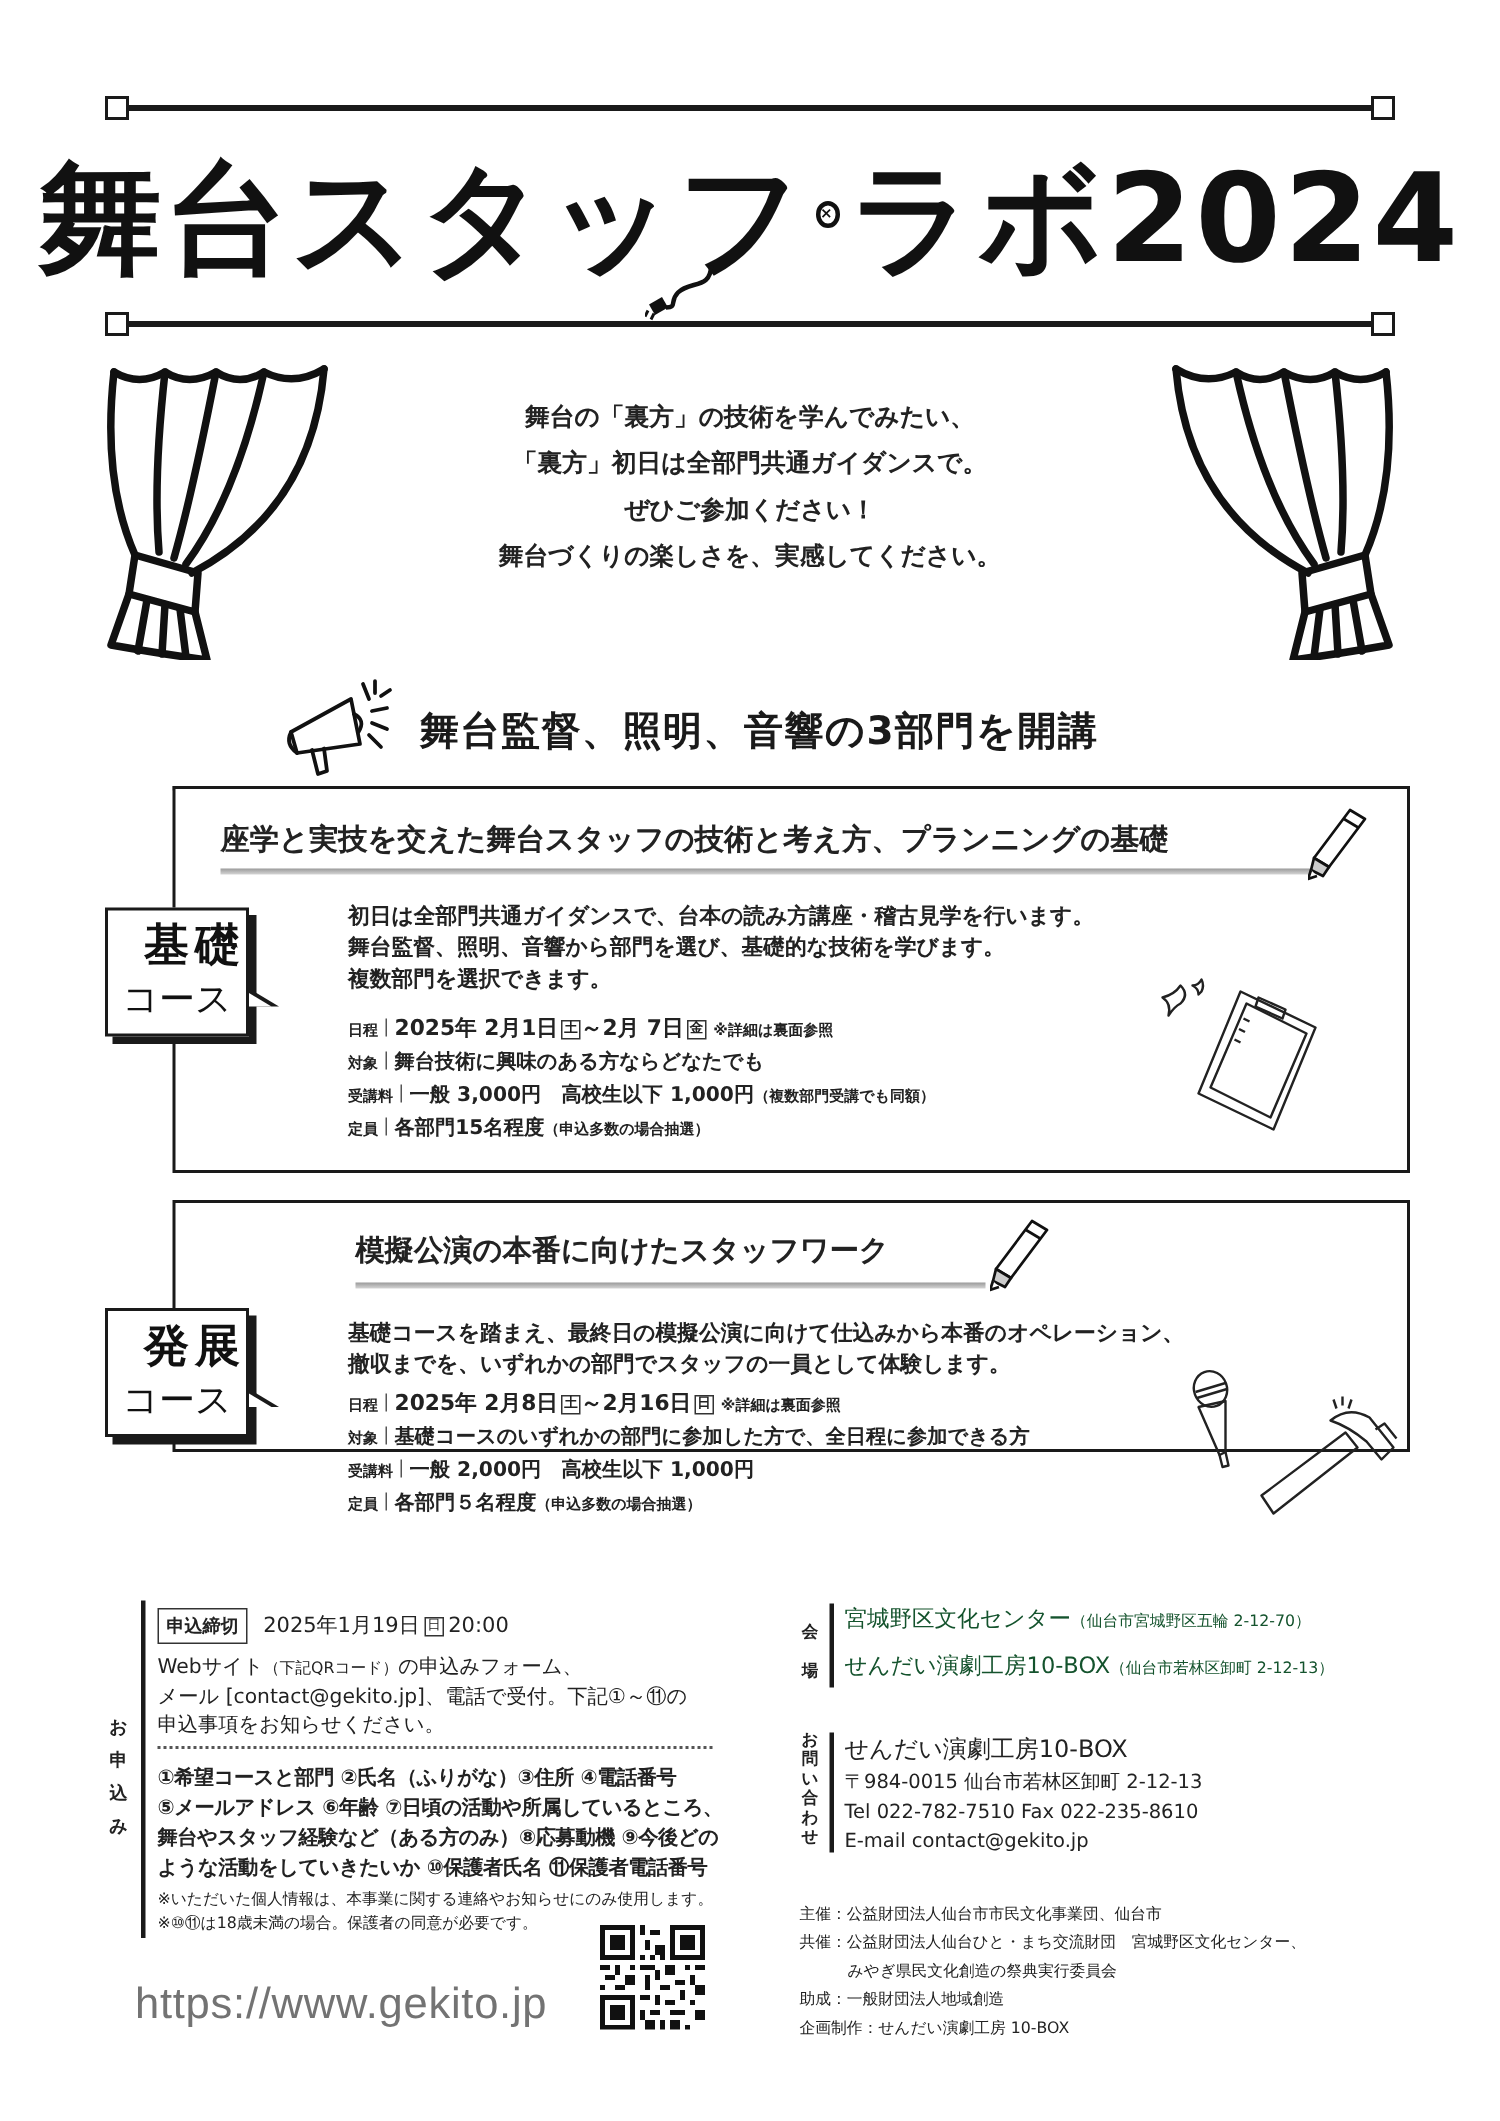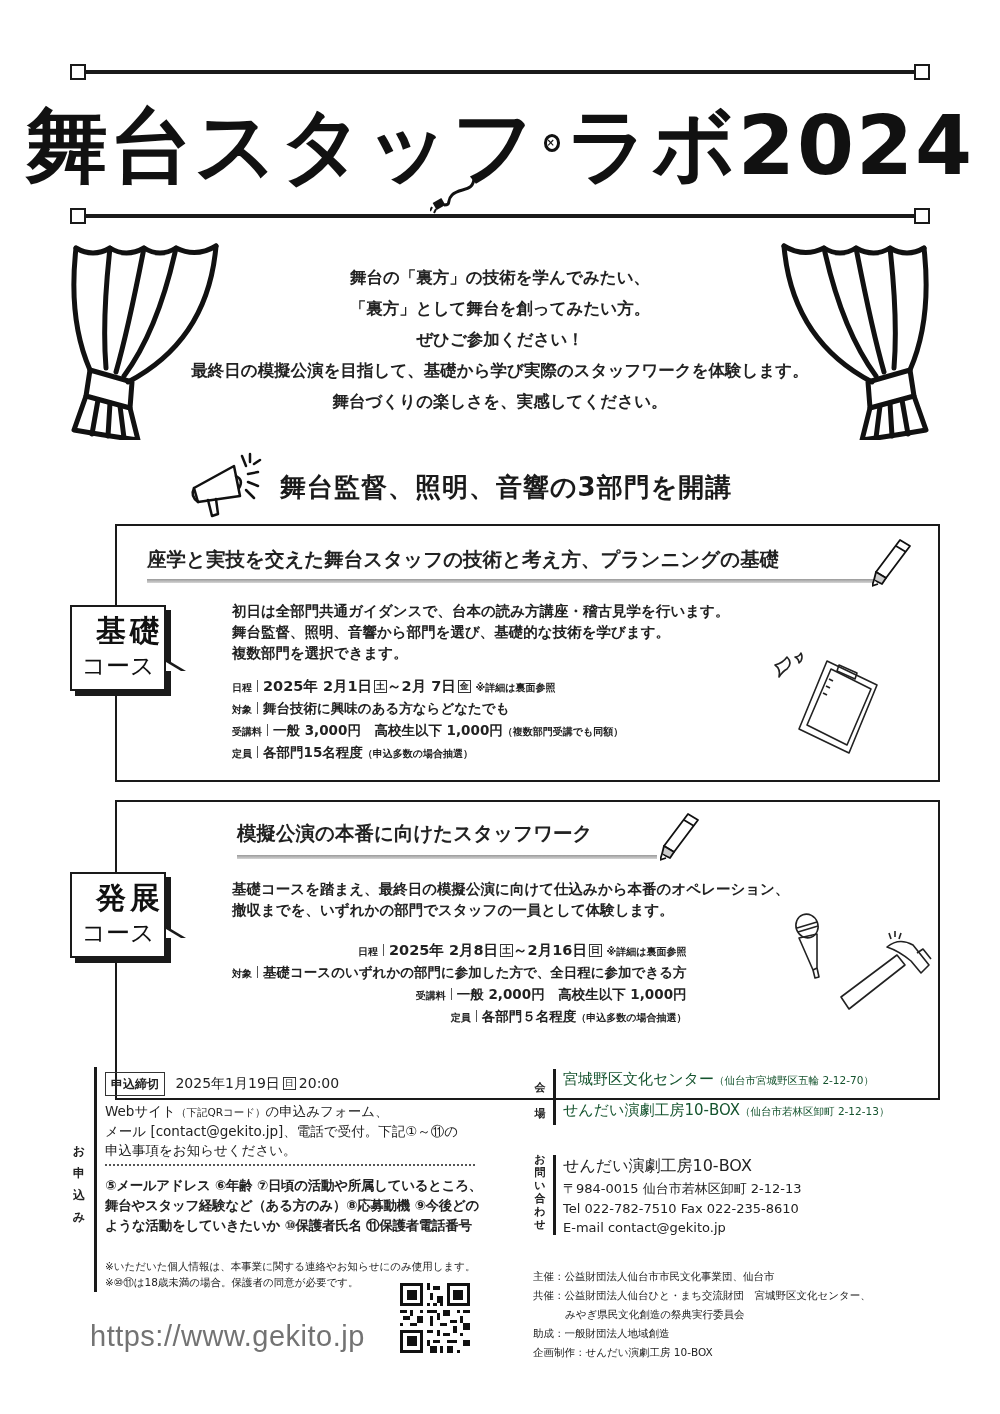--- a/index.html
+++ b/index.html
@@ -119,23 +119,22 @@
     <path d="M22 130 L 64 142 L 62 168 L 18 156 Z"></path>
     <path d="M18 156 L 6 190 Q 40 196 70 200 L 62 168"></path>
     <line x1="30" y1="160" x2="24" y2="194"></line>
     <line x1="42" y1="163" x2="40" y2="196"></line>
     <line x1="52" y1="166" x2="56" y2="198"></line>
   </g>
 </svg>
 
 <div class="intro">
   <div>舞台の「裏方」の技術を学んでみたい、</div>
-  <div>「裏方」として舞台を創ってみたい方。</div>
+  <div>「裏方」初日は全部門共通ガイダンスで。</div>
   <div>ぜひご参加ください！</div>
-  <div>最終日の模擬公演を目指して、基礎から学び実際のスタッフワークを体験します。</div>
   <div>舞台づくりの楽しさを、実感してください。</div>
 </div>
 
 <svg class="abs" style="left:186px;top:450px;" width="90" height="72" viewBox="0 0 90 72">
   <g stroke="#111" stroke-width="2.5" fill="none" stroke-linecap="round" stroke-linejoin="round">
     <path d="M8 38 L 48 16 L 54 46 L 12 52 Z"></path>
     <path d="M8 38 Q 4 46 12 52"></path>
     <path d="M22 50 L 26 66 L 32 64 L 30 49"></path>
     <path d="M50 26 Q 58 30 53 38"></path>
     <line x1="56" y1="6" x2="60" y2="16"></line>
@@ -193,36 +192,36 @@
     </g>
   </svg>
 </div>
 <div class="badge" style="top:605px;">
   <div class="b1">基礎</div>
   <div class="b2">コース</div>
   <div class="tail"></div>
   <div class="tail-in"></div>
 </div>
 
-<div class="course" style="top:800px;height:300px;">
+<div class="course" style="top:800px;height:168px;">
   <div class="subhead" style="top:18px;left:120px;">模擬公演の本番に向けたスタッフワーク</div>
   <div class="subhead-rule" style="top:53px;left:120px;width:420px;"></div>
   <svg class="abs" style="left:543px;top:10px;" width="42" height="50" viewBox="0 0 42 50">
     <g stroke="#111" stroke-width="1.8" fill="#fff" stroke-linejoin="round">
       <path d="M28 2 L 38 8 L 14 40 L 4 34 Z"></path>
       <path d="M24 8 L 34 14"></path>
       <path d="M4 34 L 14 40 L 10 46 L 2 42 Z" fill="#ccc"></path>
       <path d="M2 42 L 0 48 L 6 46"></path>
     </g>
   </svg>
   <div class="desc" style="top:77px;">
     <div>基礎コースを踏まえ、最終日の模擬公演に向けて仕込みから本番のオペレーション、</div>
     <div>撤収までを、いずれかの部門でスタッフの一員として体験します。</div>
   </div>
-  <div class="details" style="top:138px;text-align:right;">
+  <div class="details" style="top:124px;">
     <div class="row">
       <span class="lbl">日程</span><span class="sep"></span><span class="big">2025年 2月8日</span><span class="kanji-box">土</span><span class="big">～2月16日</span><span class="kanji-box">日</span>
       <span class="small">※詳細は裏面参照</span>
     </div>
     <div class="row">
       <span class="lbl">対象</span><span class="sep"></span><span>基礎コースのいずれかの部門に参加した方で、全日程に参加できる方</span>
     </div>
     <div class="row">
       <span class="lbl">受講料</span><span class="sep"></span><span>一般 2,000円　高校生以下 1,000円</span>
     </div>
@@ -269,20 +268,21 @@
   <span class="box">申込締切</span>
   <span>2025年1月19日</span><span class="kanji-box" style="display:inline-block;border:1px solid #333;font-size:9px;line-height:11px;padding:0 1px;margin:0 3px;vertical-align:2px;">日</span><span>20:00</span>
 </div>
 <div class="apply-text">
   <div><span>Webサイト</span><span class="sm">（下記QRコード）</span><span>の申込みフォーム、</span></div>
   <div>メール [contact@gekito.jp]、電話で受付。下記①～⑪の</div>
   <div>申込事項をお知らせください。</div>
 </div>
 <div class="dots"></div>
 <div class="items">
+  <div>①希望コースと部門 ②氏名（ふりがな）③住所 ④電話番号</div>
   <div>⑤メールアドレス ⑥年齢 ⑦日頃の活動や所属しているところ、</div>
   <div>舞台やスタッフ経験など（ある方のみ）⑧応募動機 ⑨今後どの</div>
   <div>ような活動をしていきたいか ⑩保護者氏名 ⑪保護者電話番号</div>
 </div>
 <div class="notes">
   <div>※いただいた個人情報は、本事業に関する連絡やお知らせにのみ使用します。</div>
   <div>※⑩⑪は18歳未満の場合。保護者の同意が必要です。</div>
 </div>
 <div class="url">https://www.gekito.jp</div>
 <svg class="qr" viewBox="0 0 21 21" shape-rendering="crispEdges">

